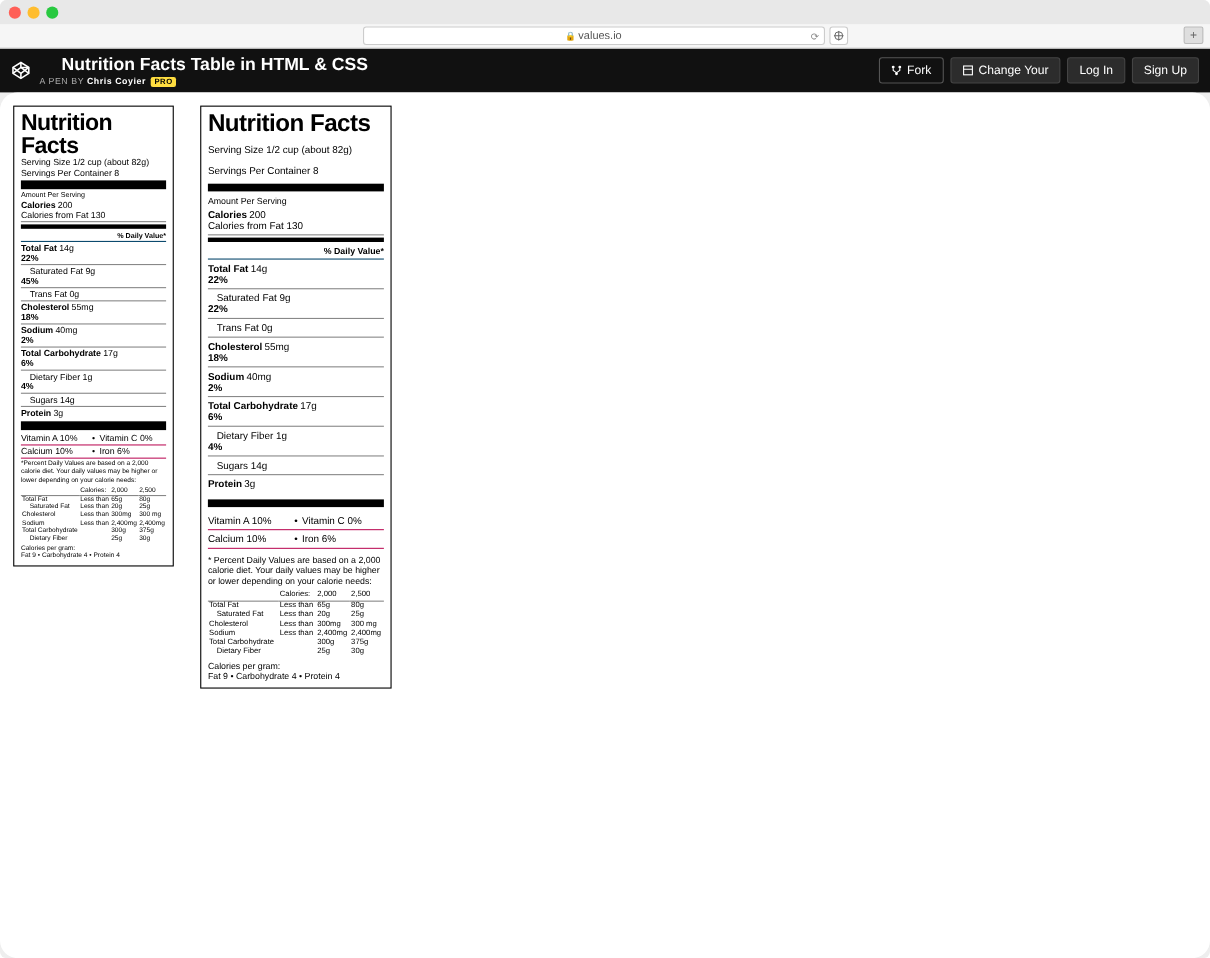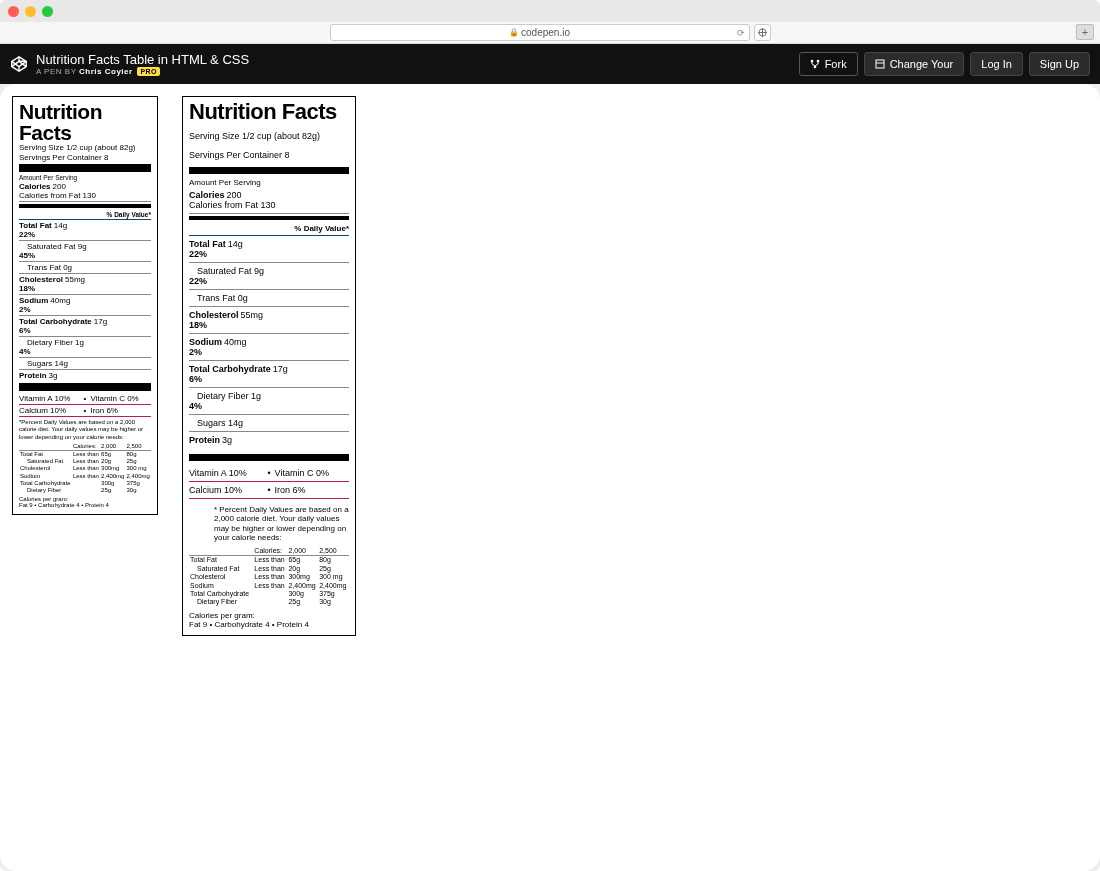--- a/index.html
+++ b/index.html
@@ -16,21 +16,21 @@
 .urlfield { width:420px; height:17px; background:#fff; border:1px solid #ccc; border-radius:3px; font-size:10px; display:flex; align-items:center; justify-content:center; color:#555; position:relative; }
 .urlfield .lock { margin-right:2px; font-size:8px; color:#888; }
 .urlfield .reload { position:absolute; right:4px; font-size:9px; color:#888; }
 .reader { width:17px; height:17px; background:#fff; border:1px solid #ccc; border-radius:3px; margin-left:4px; display:flex; align-items:center; justify-content:center; font-size:9px; color:#666; }
 .tabplus { position:absolute; right:6px; top:2px; width:18px; height:16px; background:#dedede; border:1px solid #bbb; border-radius:2px; display:flex; align-items:center; justify-content:center; font-size:11px; color:#666; }
 
 
 .cp-header { height:40px; background:#111; display:flex; align-items:center; padding:0 10px; color:#fff; justify-content:space-between; }
 .cp-left { display:flex; align-items:center; gap:8px; }
 .cp-logo { width:18px; height:18px; }
-.cp-title { font-size:13px; font-weight:normal; }
+.cp-title { font-size:16px; font-weight:bold;margin-left:20px; }
 .cp-sub { font-size:8px; color:#aaa; letter-spacing:0.5px; }
 .cp-author { color:#fff; font-weight:bold; }
 .pro-badge { background:#ffdd40; color:#000; font-size:7px; padding:1px 3px; border-radius:2px; font-weight:bold; margin-left:2px; }
 .cp-right { display:flex; gap:6px;margin-left:48px; }
 .cp-btn { background:#2c2c2c; border:1px solid #444; color:#fff; font-size:11px; padding:5px 10px; border-radius:3px; display:flex; align-items:center; gap:5px; cursor:pointer; }
 .cp-btn.outline { background:transparent; border:1px solid #555; }
 
 
 .content { background:#fff; height:calc(100% - 84px); padding:12px; display:flex; gap:24px; align-items:flex-start; overflow:auto;border-radius:16px; }
 
@@ -54,21 +54,21 @@
 .row .rl { display:flex; gap:2px; }
 .row.indent .rl { padding-left:8px; }
 b { font-weight:bold; }
 .dvhdr { text-align:right; font-size:6.5px; font-weight:bold; border-bottom:1px solid #0c4a6e; padding:1px 0; }
 .label2 .dvhdr { font-size:8px; padding:2px 0; }
 .vit-row { display:flex; font-size:8px; padding:1px 0; border-bottom:1px solid #be185d; }
 .label2 .vit-row { font-size:9px; padding:3px 0; }
 .vit-row .half { flex:1; }
 .vit-row .bullet { margin:0 4px; }
 .foot { font-size:6px; line-height:1.2; margin-top:2px; }
-.label2 .foot { font-size:8px; margin-top:6px;margin-left:25px; }
+.label2 .foot { font-size:8px; margin-top:6px; }
 .mini { width:100%; font-size:6px; margin-top:2px; border-collapse:collapse; }
 .label2 .mini { font-size:7px; margin-top:4px; }
 .mini td { padding:0 1px; line-height:1.2; white-space:nowrap; }
 .mini .hdr td { border-bottom:1px solid #888; }
 .mini .ind td:first-child { padding-left:8px; }
 .cpg { font-size:6px; text-align:left; margin-top:2px; }
 .label2 .cpg { font-size:8px; margin-top:4px; }
 .cpg2 { font-size:6px; text-align:left; }
 .label2 .cpg2 { font-size:8px; }
 </style>
@@ -77,21 +77,21 @@
 
 <div class="window">
   <div class="titlebar">
     <div class="traffic red"></div>
     <div class="traffic yellow"></div>
     <div class="traffic green"></div>
   </div>
   <div class="addrbar">
     <div class="urlfield">
       <span class="lock">🔒</span>
-      <span>codepen.io</span>
+      <span>values.io</span>
       <span class="reload">⟳</span>
     </div>
     <div class="reader">
       <svg width="9" height="9" viewBox="0 0 10 10">
           <circle cx="5" cy="5" r="4" fill="none" stroke="#666" stroke-width="1"></circle>
           <rect x="4.5" y="0" width="1" height="10" fill="#666"></rect>
           <rect x="0" y="4.5" width="10" height="1" fill="#666"></rect>
         </svg>
     </div>
     <div class="tabplus">+</div>

